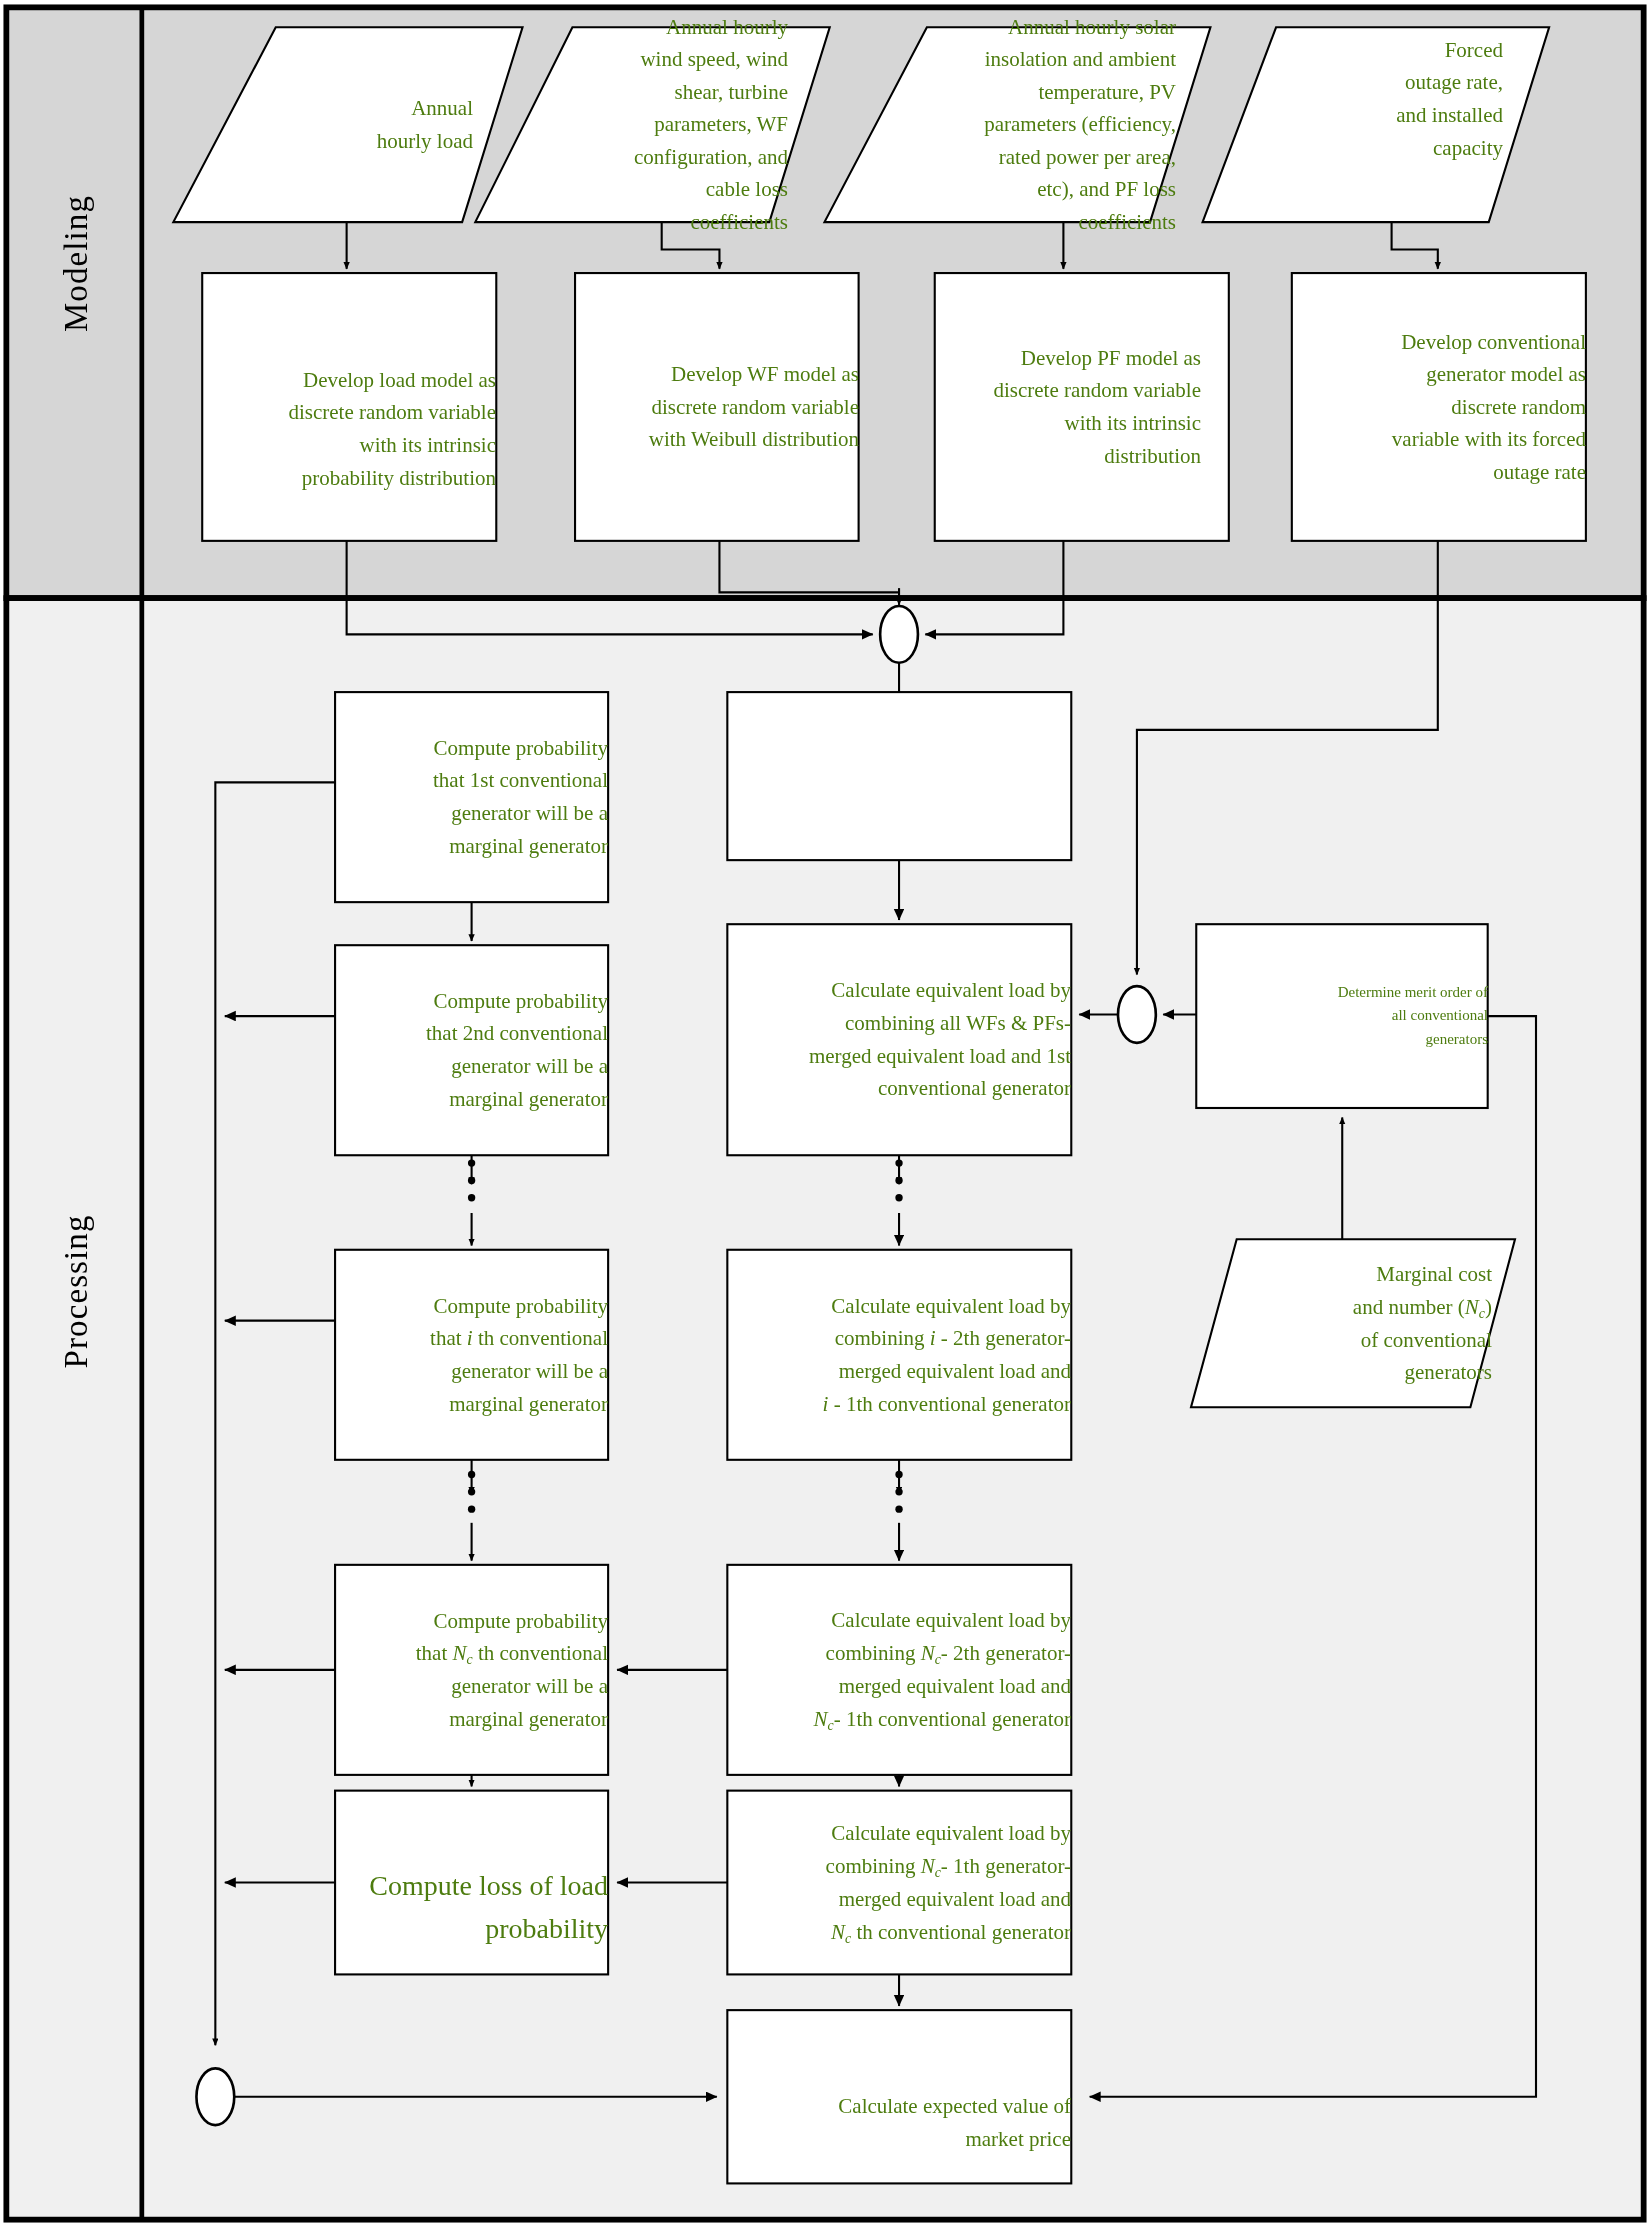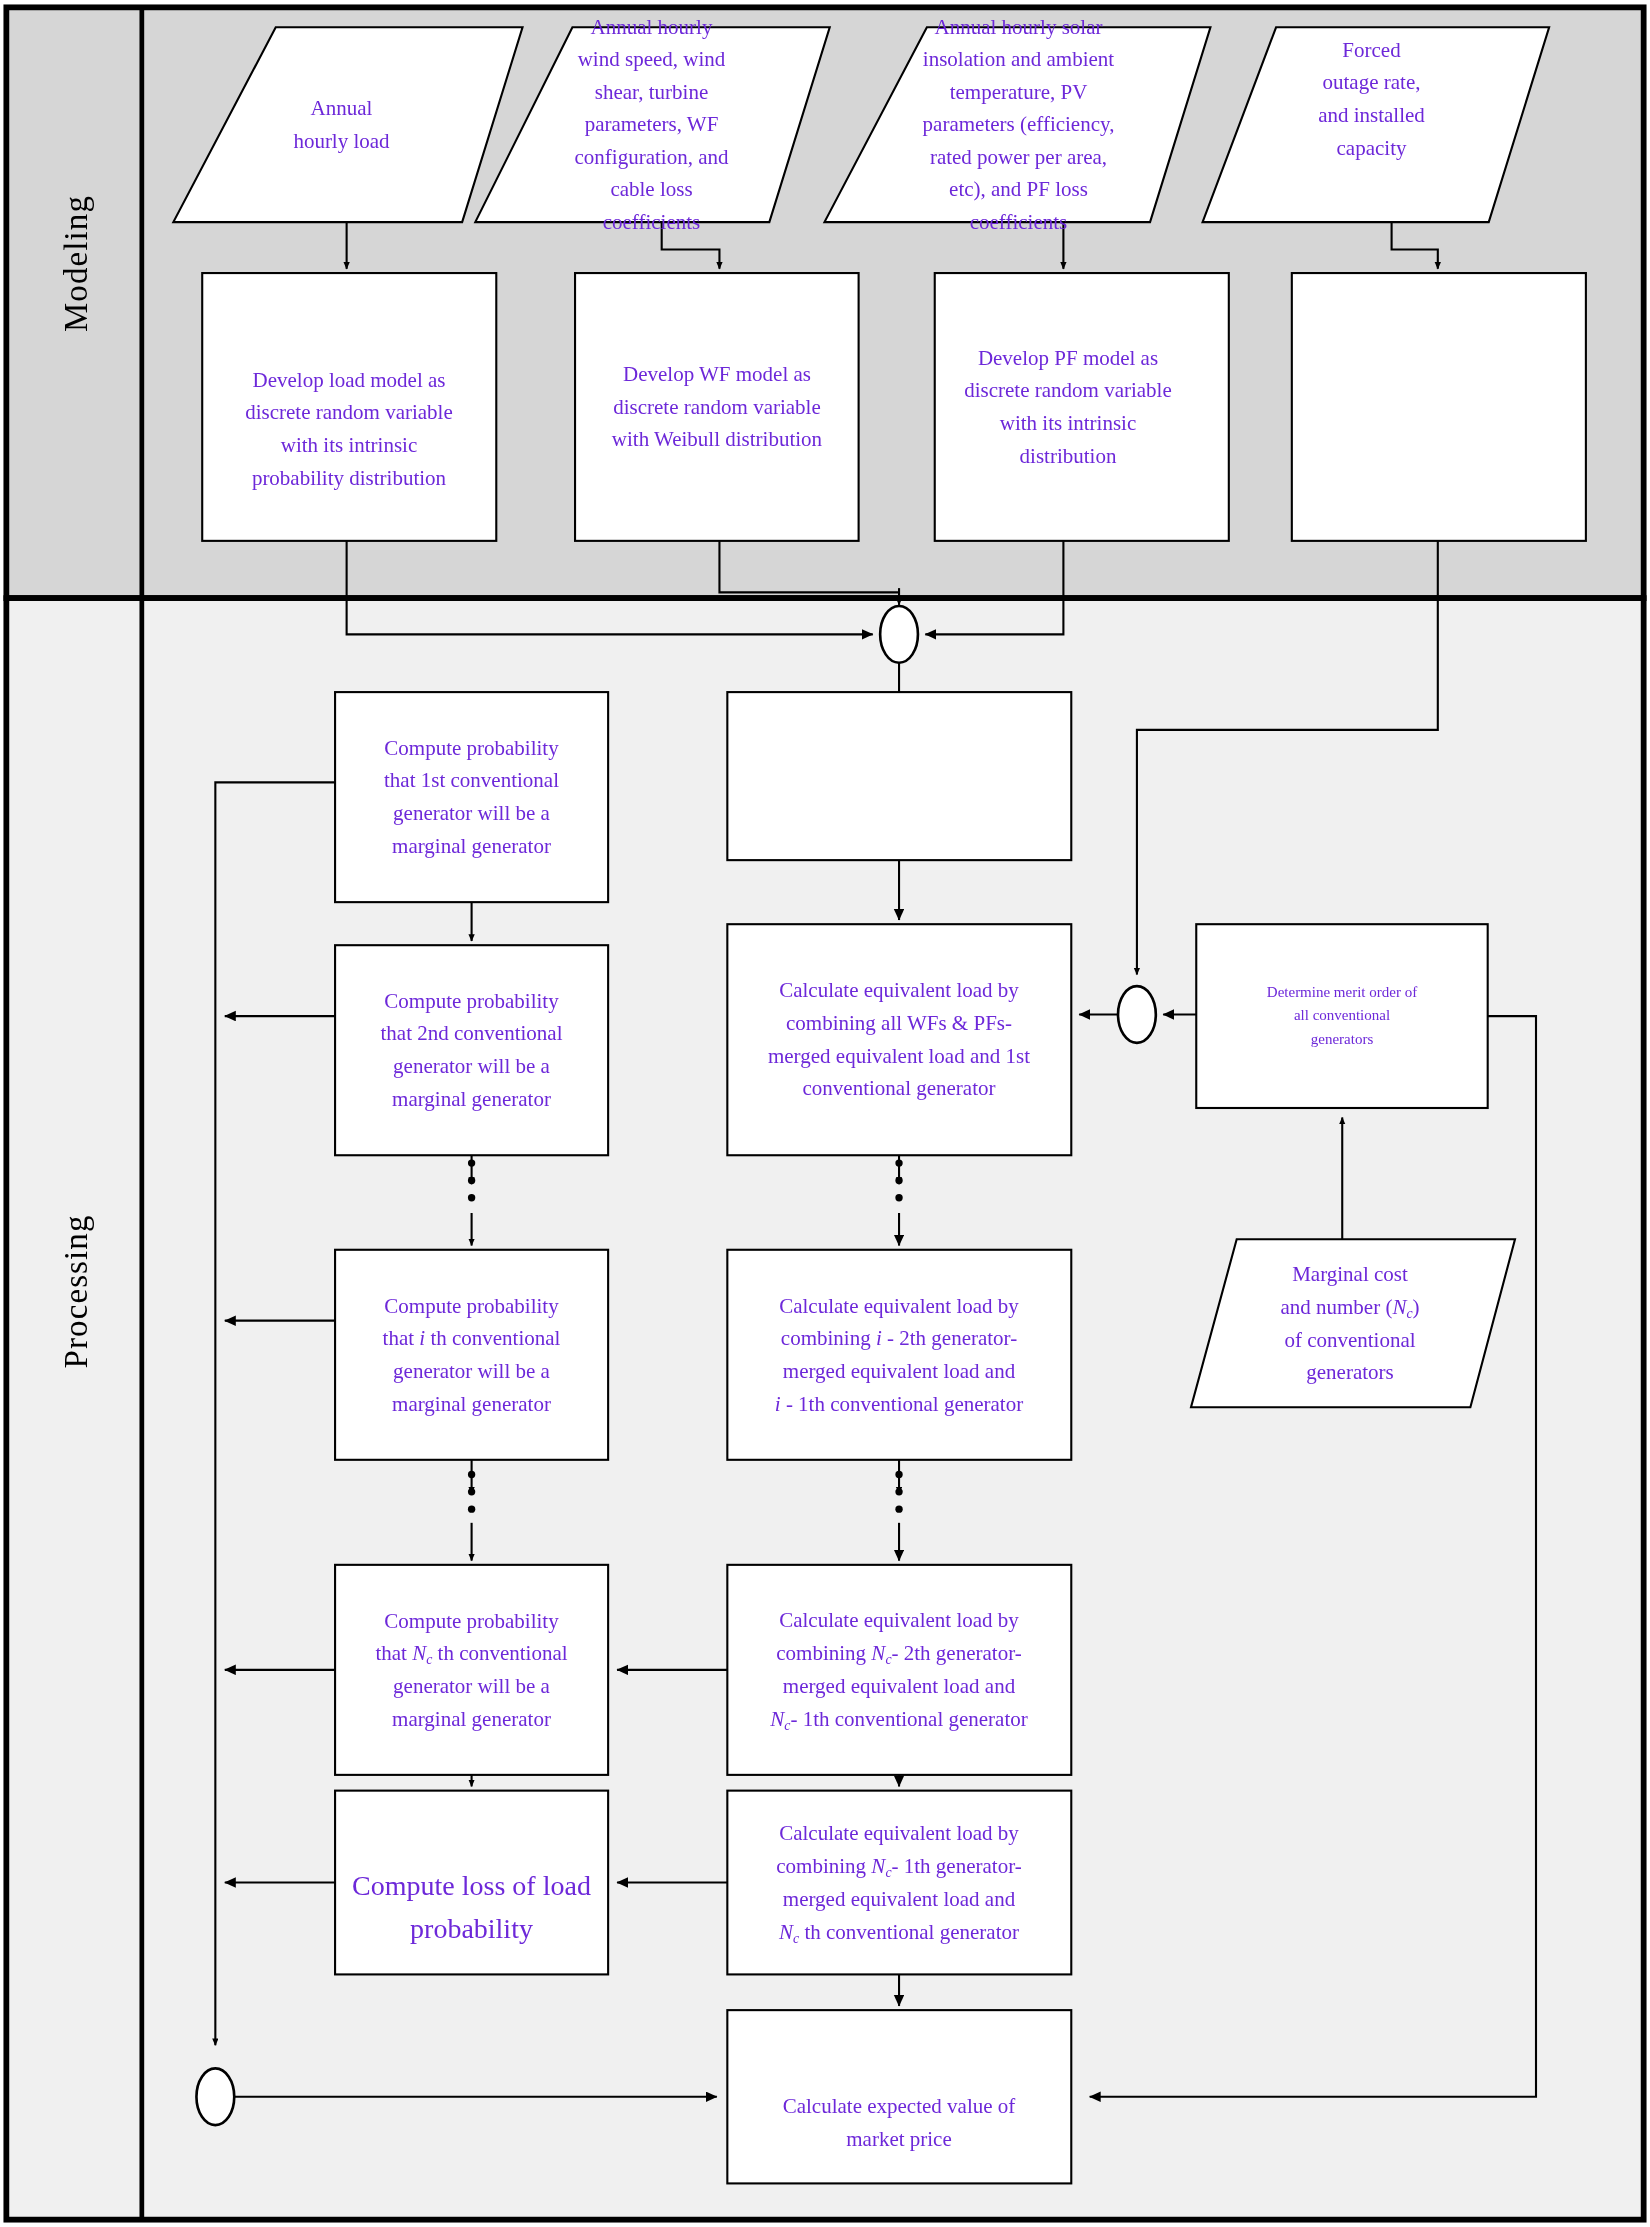--- a/index.html
+++ b/index.html
@@ -1,20 +1,20 @@
 <!DOCTYPE html>
 <html style="font-size:8.4px"><head>
 <meta charset="utf-8">
 <style>
   html,body{margin:0;padding:0;background:#ffffff;}
   body{font-family:"Liberation Serif","DejaVu Serif",serif;}
   #page{position:relative;width:1650px;height:2227px;background:#ffffff;overflow:hidden;}
   #canvas{position:absolute;left:0;top:0;width:1650px;height:2227px;}
   .txt{position:absolute;display:flex;align-items:center;justify-content:center;
-       text-align:center;line-height:1.55;color:#6d28d9;pointer-events:none;}
+       text-align:right;line-height:1.55;color:#4d7c0f;pointer-events:none;}
   .txt span{display:block;width:100%;}
   .lane-label{position:absolute;display:flex;align-items:center;justify-content:center;color:#000;}
   .lane-label span{display:block;transform:rotate(-90deg);white-space:nowrap;
                    font-size:33px;letter-spacing:1.1px;}
   i{font-style:italic;}
   sub{font-size:0.66em;vertical-align:-0.28em;font-style:italic;}
 </style>
 </head>
 <body>
 
@@ -159,20 +159,23 @@
 
   <div class="txt" style="left:202px;top:273px;width:294px;height:312px;font-size:21px;">
     <span>Develop load model as<br>discrete random variable<br>with its intrinsic<br>probability distribution</span>
     </div>
   <div class="txt" style="left:575px;top:273px;width:284px;height:268px;font-size:21px;">
     <span>Develop WF model as<br>discrete random variable<br>with Weibull distribution</span>
     </div>
   <div class="txt" style="left:935px;top:273px;width:266px;height:268px;font-size:21px;">
     <span>Develop PF model as<br>discrete random variable<br>with its intrinsic<br>distribution</span>
     </div>
+  <div class="txt" style="left:1292px;top:273px;width:294px;height:268px;font-size:21px;">
+    <span>Develop conventional<br>generator model as<br>discrete random<br>variable with its forced<br>outage rate</span>
+    </div>
 
   <div class="txt" style="left:335px;top:692px;width:273px;height:210px;font-size:21px;">
     <span>Compute probability<br>that 1st conventional<br>generator will be a<br>marginal generator</span>
     </div>
   <div class="txt" style="left:335px;top:945px;width:273px;height:210px;font-size:21px;">
     <span>Compute probability<br>that 2nd conventional<br>generator will be a<br>marginal generator</span>
     </div>
   <div class="txt" style="left:335px;top:1250px;width:273px;height:210px;font-size:21px;">
     <span>Compute probability<br>that <i>i</i> th conventional<br>generator will be a<br>marginal generator</span>
     </div>

